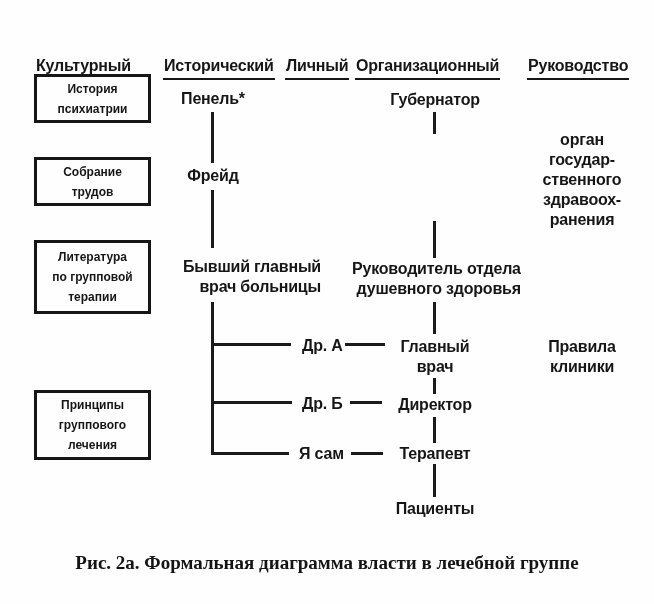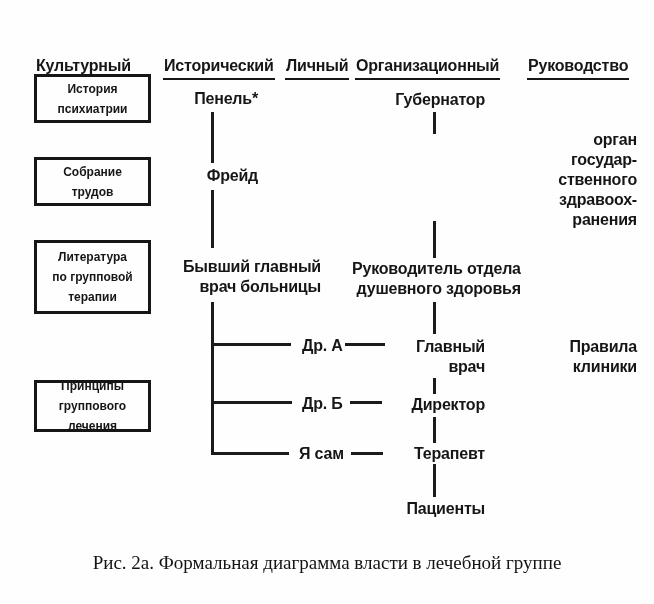--- a/index.html
+++ b/index.html
@@ -31,28 +31,28 @@
     white-space:pre-line;
     background:#fefefe;
   }
   .lbl{
     position:absolute;
     font-size:16px;line-height:20px;
     white-space:pre-line;
     letter-spacing:-0.2px;
     text-align:right;
   }
-  .ctr{}
+  .ctr{text-align:center;}
   .vline{position:absolute;width:3px;background:#1b1b1b;}
   .hline{position:absolute;height:3px;background:#1b1b1b;}
   .caption{
     position:absolute;left:0;top:552px;width:100%;
     text-align:center;
     font-family:"Liberation Serif",serif;
-    font-size:19px;font-weight:normal;
+    font-size:19px;font-weight:bold;
     color:#141414;
   }
 </style>
 </head>
 <body>
 
 <div class="page">
 
   <div class="hdr" style="left:35px">Культурный</div>
   <div class="hdr" style="left:163px">Исторический</div>
@@ -60,21 +60,21 @@
   <div class="hdr" style="left:355px">Организационный</div>
   <div class="hdr" style="left:527px">Руководство</div>
 
   <div class="cbox" style="top:74px;height:49px">История
 психиатрии</div>
   <div class="cbox" style="top:157px;height:49px">Собрание
 трудов</div>
   <div class="cbox" style="top:240px;height:74px">Литература
 по групповой
 терапии</div>
-  <div class="cbox" style="top:380px;height:52px">Принципы
+  <div class="cbox" style="top:390px;height:70px">Принципы
 группового
 лечения</div>
 
   <div class="lbl ctr" style="left:168px;top:89px;width:90px">Пенель*</div>
   <div class="vline" style="left:211px;top:112px;height:51px"></div>
   <div class="lbl ctr" style="left:168px;top:166px;width:90px">Фрейд</div>
   <div class="vline" style="left:211px;top:190px;height:58px"></div>
   <div class="lbl" style="left:183px;top:257px">Бывший главный
 врач больницы</div>
   <div class="vline" style="left:211px;top:302px;height:153px"></div>

